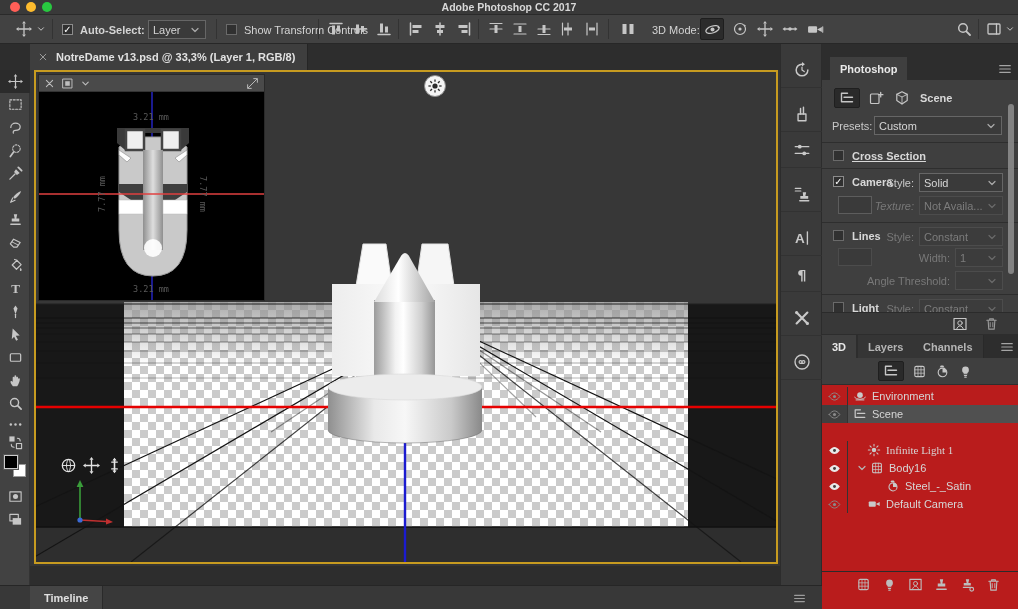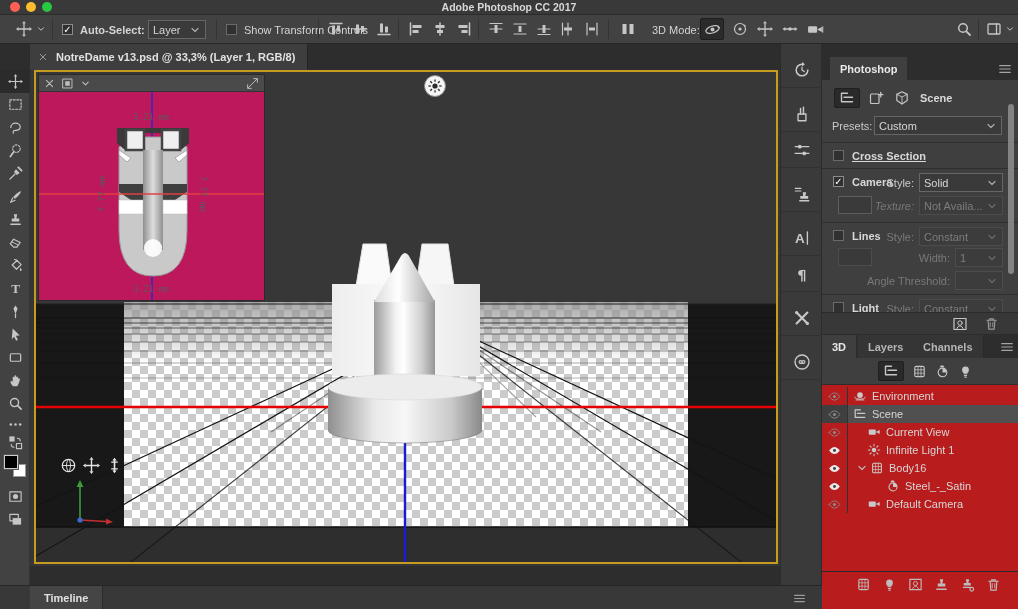--- a/index.html
+++ b/index.html
@@ -42,21 +42,21 @@
   .tool.on{background:#2b2b2b;}
   .tool [data-icon]{width:15px;height:15px;}
   
   #canvascol{left:30px;top:70px;width:750px;height:496px;background:#363636;}
   #viewport{left:4px;top:0;width:744px;height:494px;border:2px solid var(--sel-border,#c79b20);background:#373737;overflow:hidden;}
   #checker{left:88px;top:230px;width:564px;height:225px;
      background:
       repeating-conic-gradient(#ffffff 0% 25%, #cbcbcb 0% 50%);
      background-size:16px 16px;}
   #c3d{left:0;top:0;width:740px;height:490px;pointer-events:none;}
-  #secview{left:2px;top:2px;width:227px;height:227px;background:#be185d;border:1px solid #2a2a2a;}
+  #secview{left:2px;top:2px;width:227px;height:227px;background:#000000;border:1px solid #2a2a2a;}
   #secbar{left:0;top:0;width:100%;height:17px;background:#4a4a4a;border-bottom:1px solid #333;display:flex;align-items:center;gap:6px;padding:0 5px;}
   #secbar [data-icon]{width:11px;height:11px;color:#bdbdbd;}
   #sec-svg{left:0;top:17px;}
   .ctl-ico{width:17px;height:17px;top:0;color:#e4e4e4;}
   
   #timelinebar{left:0;top:585px;width:822px;height:24px;background:#383838;border-top:1px solid #262626;}
   #timelinetab{left:30px;top:0;height:24px;background:#454545;display:flex;align-items:center;padding:0 14px;font-weight:bold;color:#e0e0e0;border-right:1px solid #2a2a2a;}
   #tl-menu{left:793px;top:6px;width:13px;height:13px;color:#9c9c9c;}
   
   #dock{left:780px;top:44px;width:42px;height:541px;background:#3a3a3a;border-left:1px solid #2c2c2c;border-right:1px solid #2c2c2c;}
@@ -935,38 +935,21 @@
             </svg>
           </span>
         </div>
       <span class="ric" style="margin-left:5px;" data-icon="scenetree">
           <svg viewBox="0 0 16 16">
             <path d="M2.5 3.2h6M2.5 3.2v8.6h4.5M5 7.2h8.5M5 11.8h8.5" stroke="currentColor" fill="none" stroke-linecap="round" stroke-linejoin="round" stroke-width="1.4"></path>
           </svg>
         </span>
       <span class="rlabel">Scene</span>
     </div>
-    <div class="trow" style="top:88px;">
-      <div class="eyecell">
-          <span class="dim" data-icon="eye">
-            <svg viewBox="0 0 16 16">
-              <path d="M1.5 8c2-2.9 4.4-4.4 6.5-4.4S12.5 5.1 14.5 8c-2 2.9-4.4 4.4-6.5 4.4S3.5 10.9 1.5 8z" stroke="currentColor" fill="none" stroke-linecap="round" stroke-linejoin="round" stroke-width="1.1"></path>
-              <circle cx="8" cy="8" r="1.9" fill="currentColor"></circle>
-            </svg>
-          </span>
-        </div>
-      <span class="ric" style="margin-left:19px;" data-icon="camera">
-          <svg viewBox="0 0 16 16">
-            <rect x="2" y="5" width="8" height="6" rx="1" fill="currentColor"></rect>
-            <path d="M10 8l4.5-2.2v4.4z" fill="currentColor"></path>
-          </svg>
-        </span>
-      <span class="rlabel">Current View</span>
-    </div>
-    <div class="trow" style="top:106px;">
+    <div class="trow" style="top:106px;font-family:Liberation Serif, serif;">
       <div class="eyecell">
           <span class="bright" data-icon="eyef">
             <svg viewBox="0 0 16 16">
               <path d="M1.5 8c2-2.9 4.4-4.4 6.5-4.4S12.5 5.1 14.5 8c-2 2.9-4.4 4.4-6.5 4.4S3.5 10.9 1.5 8z" fill="currentColor"></path>
               <circle cx="8" cy="8" r="1.8" fill="#3f3f3f"></circle>
             </svg>
           </span>
         </div>
       <span class="ric" style="margin-left:19px;" data-icon="light">
           <svg viewBox="0 0 16 16">

